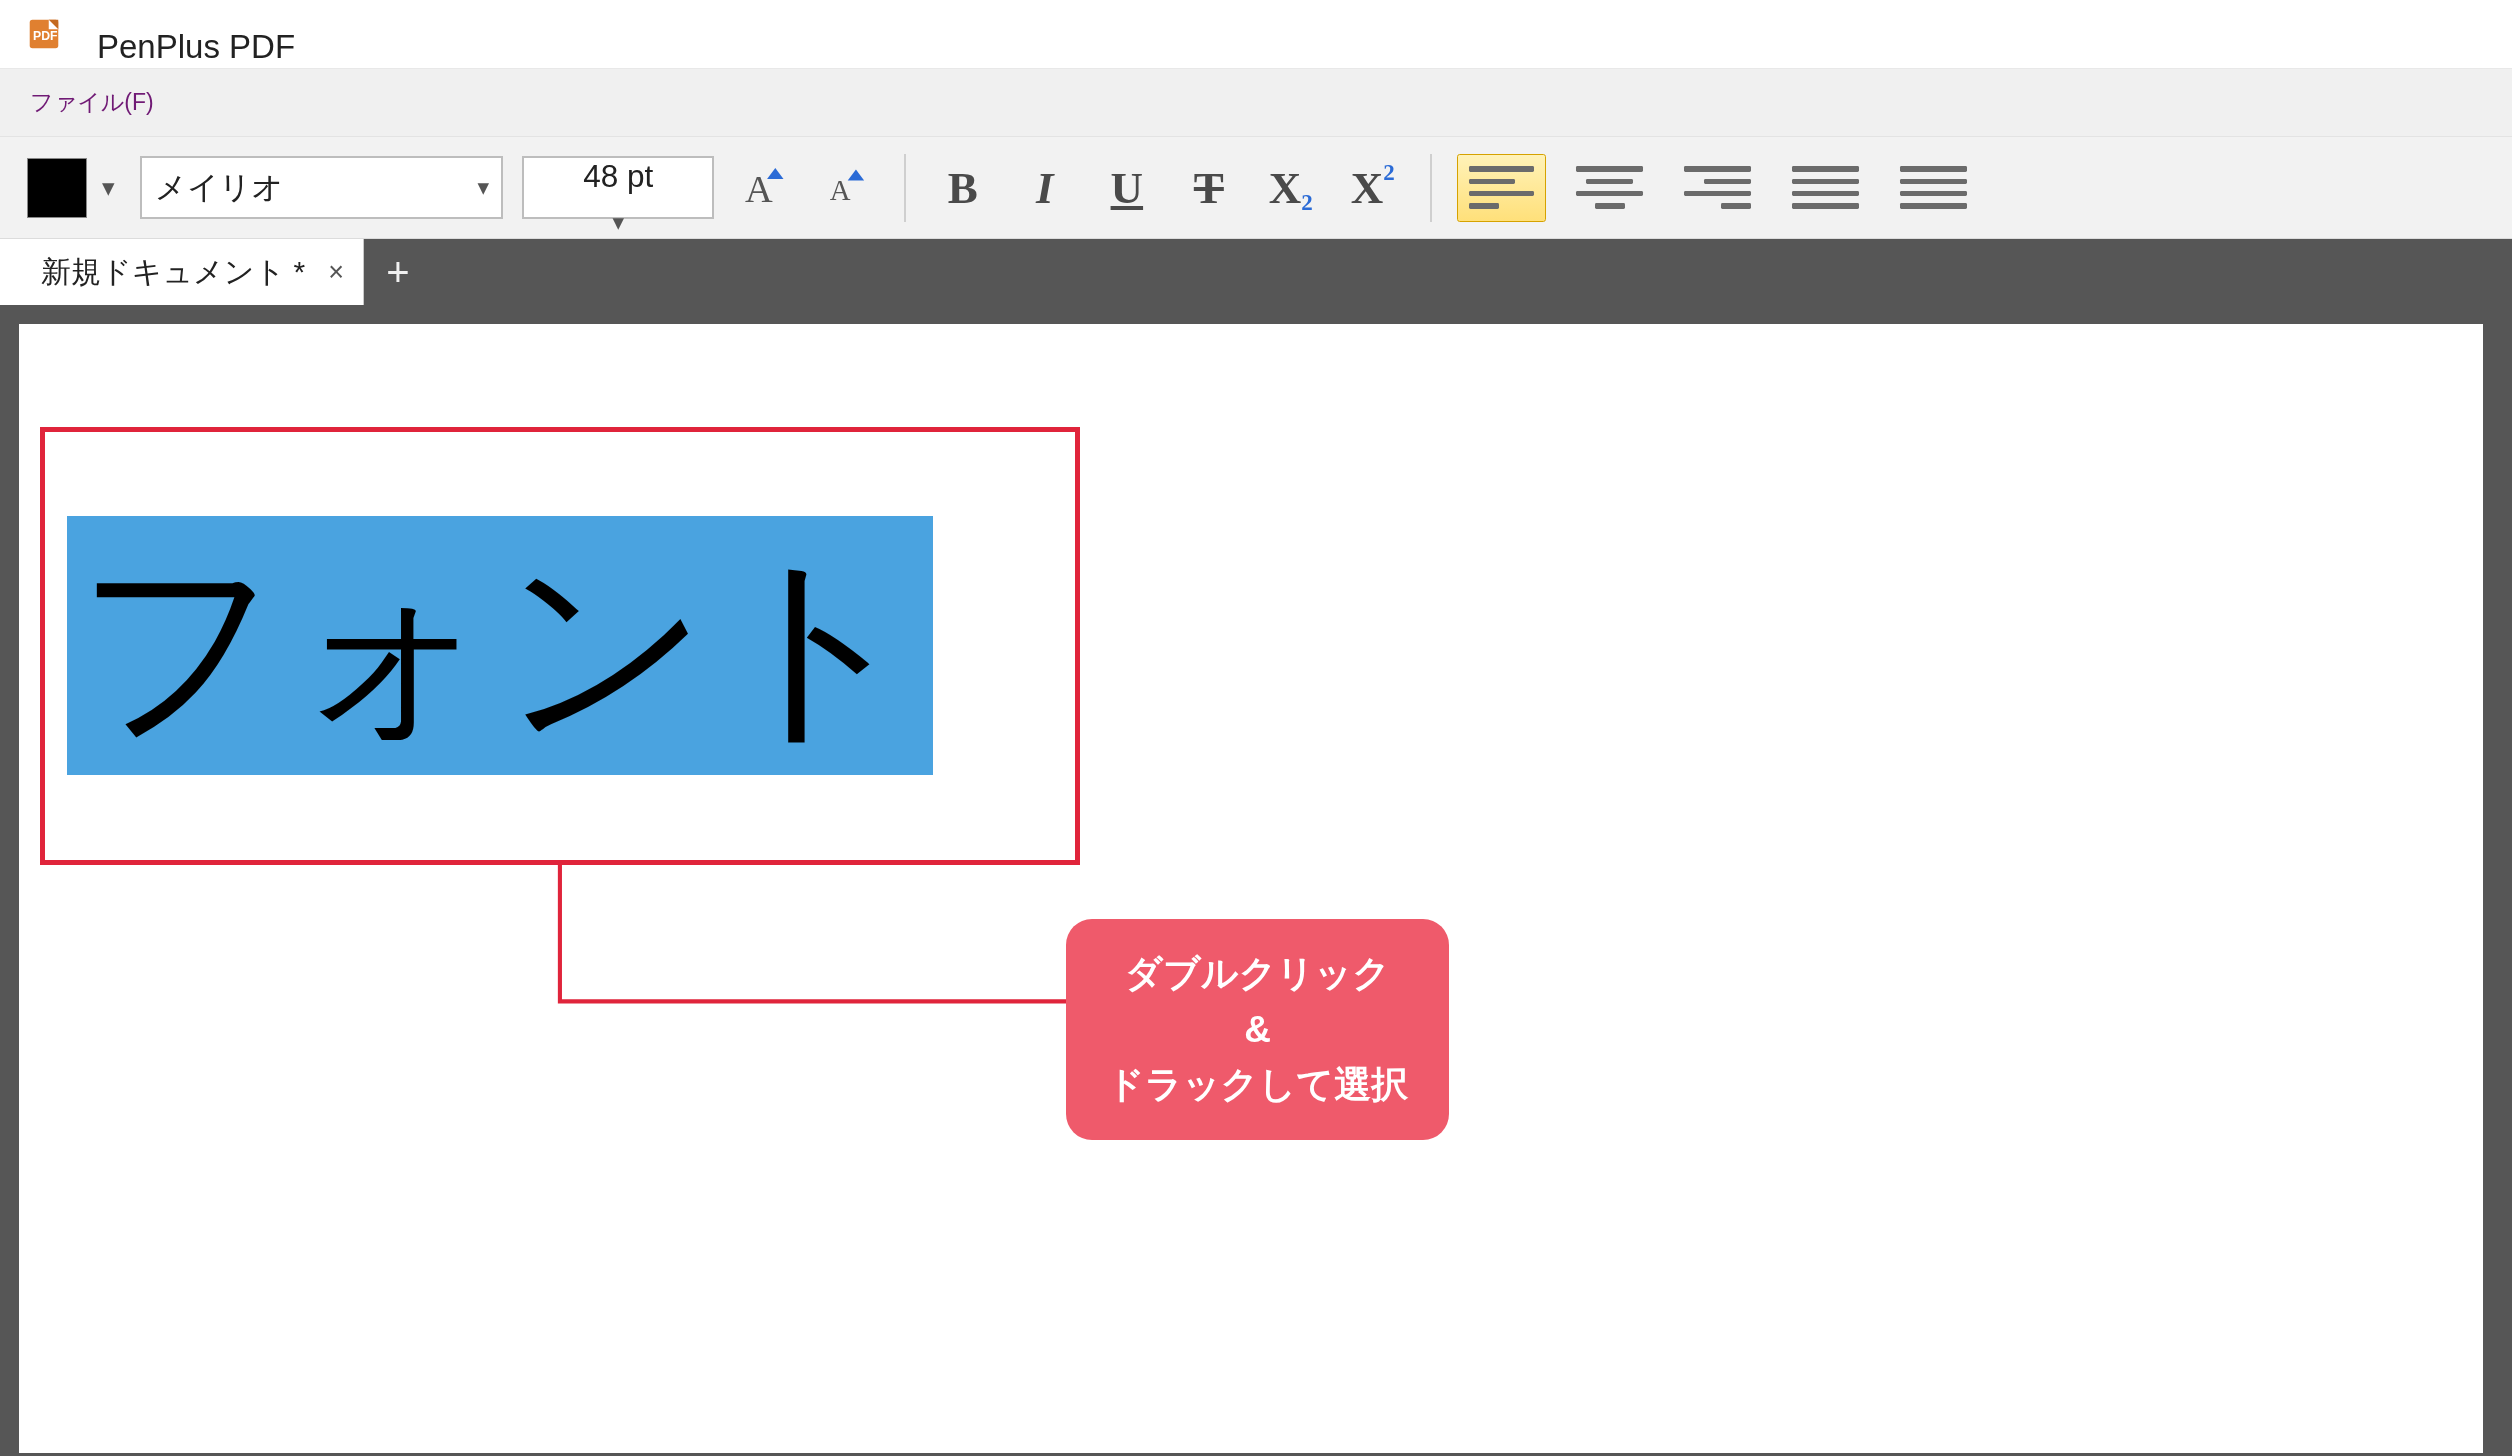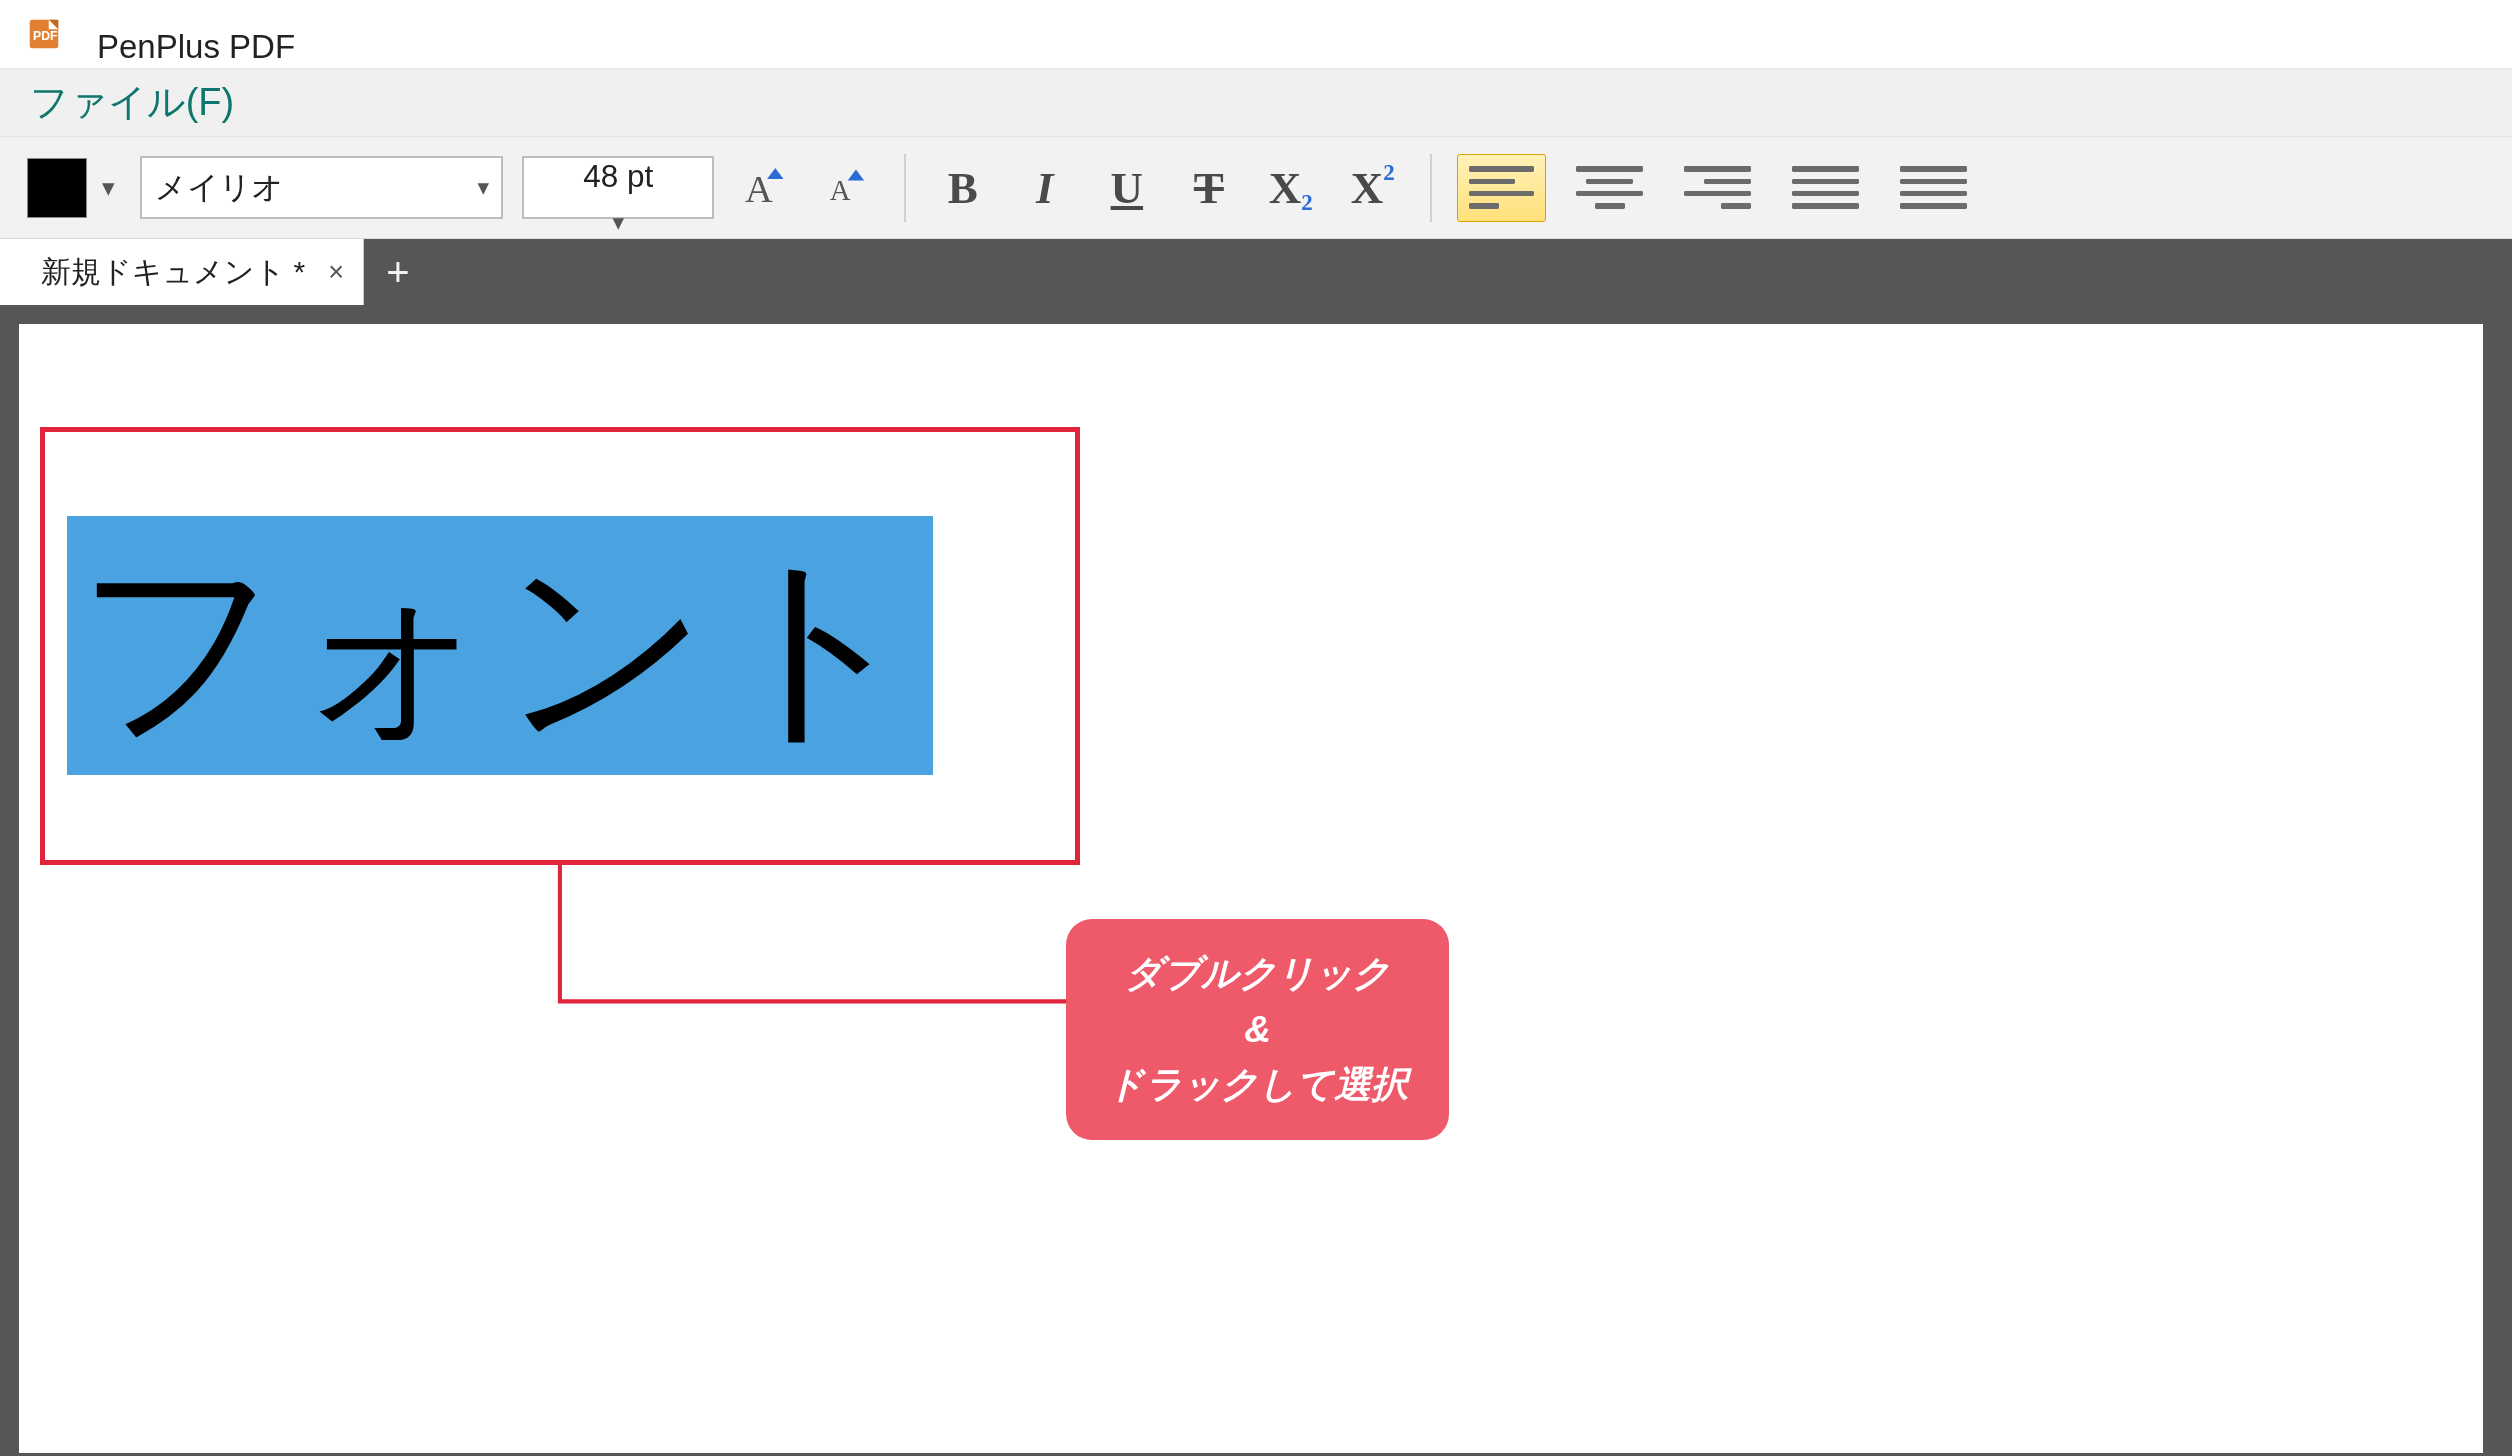--- a/index.html
+++ b/index.html
@@ -39,22 +39,22 @@
   
   .menubar {
     height: 68px;
     background: #f0f0f0;
     border-top: 1.4px solid #e8e8e8;
     display: flex;
     align-items: center;
     padding: 0 20.5px;
   }
   .menubar .menu-item {
-    font-size: 38px;
-    color: #0f766e;
+    font-size: 23px;
+    color: #701a75;
     padding: 5.5px 9.6px;
     cursor: default;
   }
 
   
   .toolbar {
     background: #f2f2f2;
     border-top: 1.4px solid #e3e3e3;
     border-bottom: 1.4px solid #dcdcdc;
     height: 103px;
@@ -229,21 +229,20 @@
   .anno-svg { position:absolute; left:0; top:0; pointer-events:none; }
 
   
   .callout {
     position:absolute;
     left: 1047px; top: 595px;
     background:#ef5a6b;
     color:#ffffff;
     font-size: 37px;
     font-weight: 700;
-    font-style: italic;
     text-align:center;
     padding: 27px 41px;
     border-radius: 26px;
     line-height: 1.5;
     box-shadow: none;
   }
 
   
   .pdf-icon-rect { fill:#e08030; }
   .pdf-icon-fold { fill:#ffffff; }

